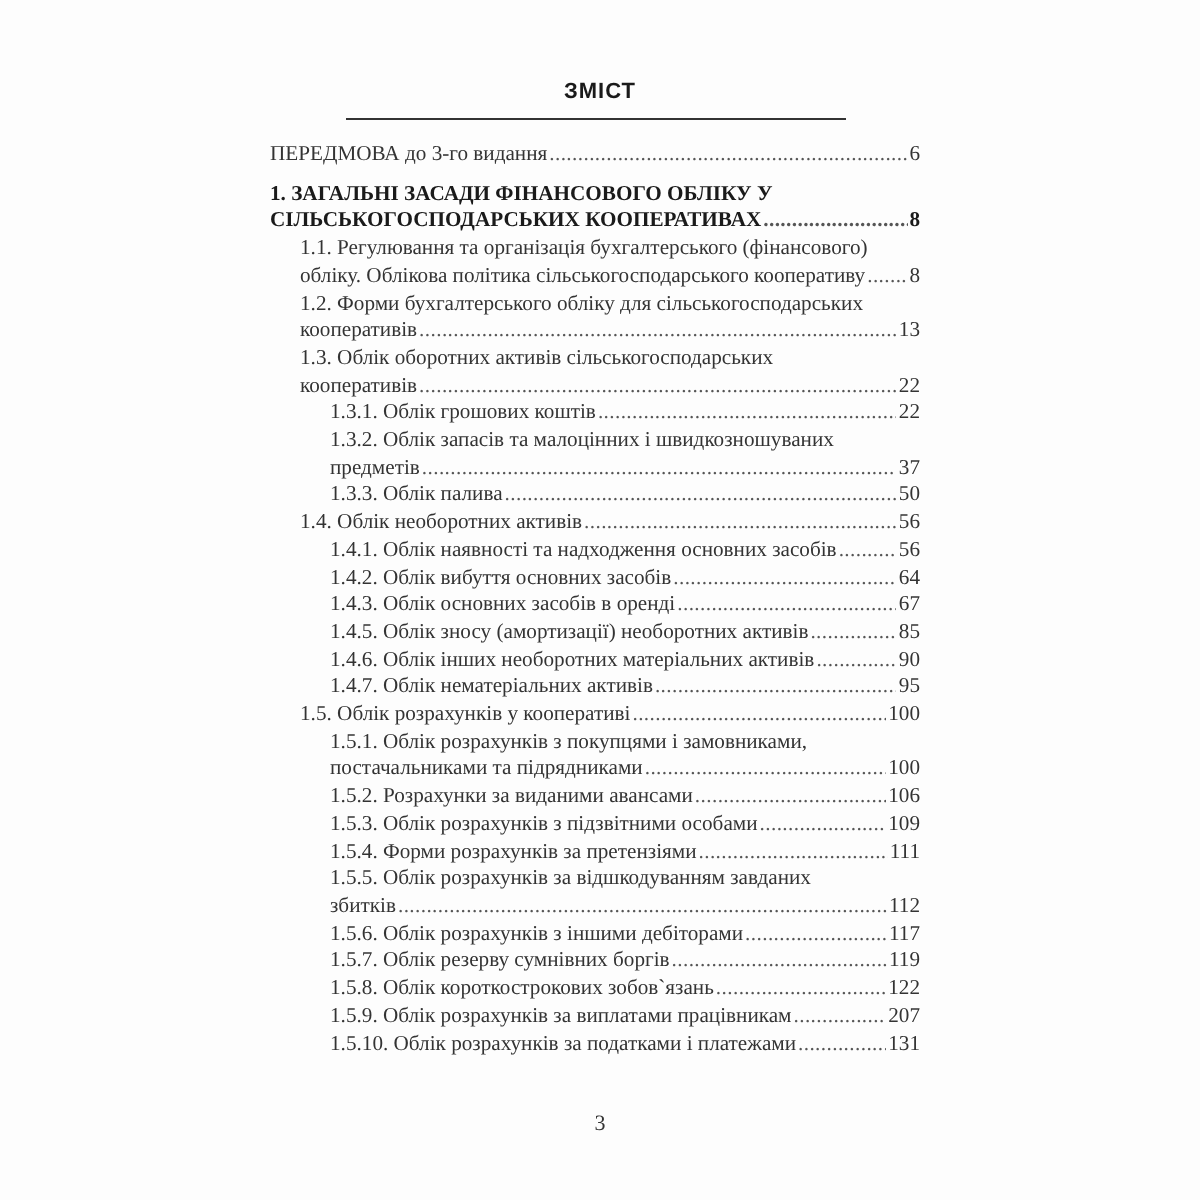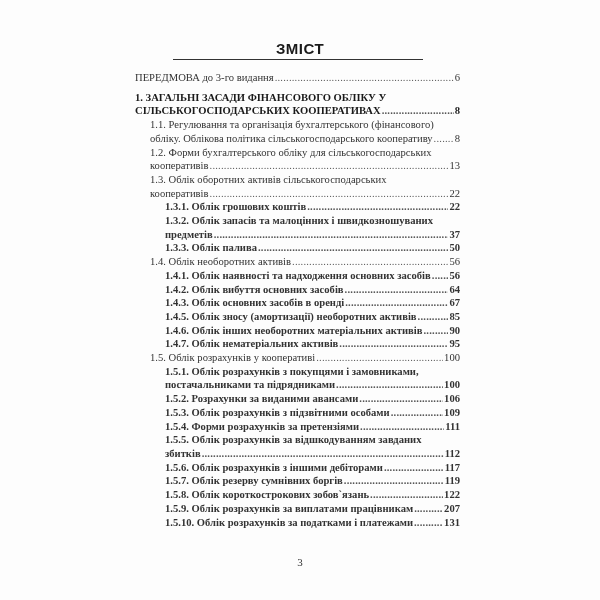--- a/index.html
+++ b/index.html
@@ -1,32 +1,32 @@
 <!DOCTYPE html>
 <html><head>
 <meta charset="utf-8">
 <style>
   html, body { margin:0; padding:0; }
   body { width:600px; height:600px; background:#ffffff; position:relative; overflow:hidden; }
   .page { position:absolute; left:0; top:0; width:600px; height:600px; background:#fdfdfd; }
   .title { position:absolute; left:0; width:600px; top:40px; text-align:center;
-    font-family:"Liberation Sans", sans-serif; font-weight:bold; font-size:15px; color:#1a1a1a; letter-spacing:0.5px; }
+    font-family:"Liberation Sans", sans-serif; font-weight:bold; font-size:11px; color:#1a1a1a; letter-spacing:0.5px; }
   .rule { position:absolute; left:173px; top:59px; width:250px; height:1px; background:#333; }
   .toc { position:absolute; left:135px; top:71px; width:325px;
     font-family:"Liberation Serif", serif; font-size:10.6px; color:#333; line-height:13.7px; }
   .entry { position:relative; }
   .row { display:flex; align-items:flex-end; white-space:nowrap; }
   .row .t { flex:0 0 auto; }
   .row .dots { flex:1 1 auto; overflow:hidden; margin:0 1px; color:#555; }
   .row .dots::before { content:"........................................................................................................................................................................"; letter-spacing:0.2px; }
   .row .p { flex:0 0 auto; }
   .line1 { white-space:nowrap; }
   .lvl0 { padding-left:0; }
   .lvl1 { padding-left:15px; }
-  .lvl2 { padding-left:30px;font-weight:bold; }
+  .lvl2 { padding-left:30px; }
   .bold { font-weight:bold; color:#1a1a1a; }
   .gap { margin-top:6px; }
   .pagenum { position:absolute; left:0; width:600px; top:556px; text-align:center;
     font-family:"Liberation Serif", serif; font-size:11px; color:#333; }
 </style>
 </head>
 <body>
 
 <div class="page">
   <div class="title">ЗМІСТ</div>

